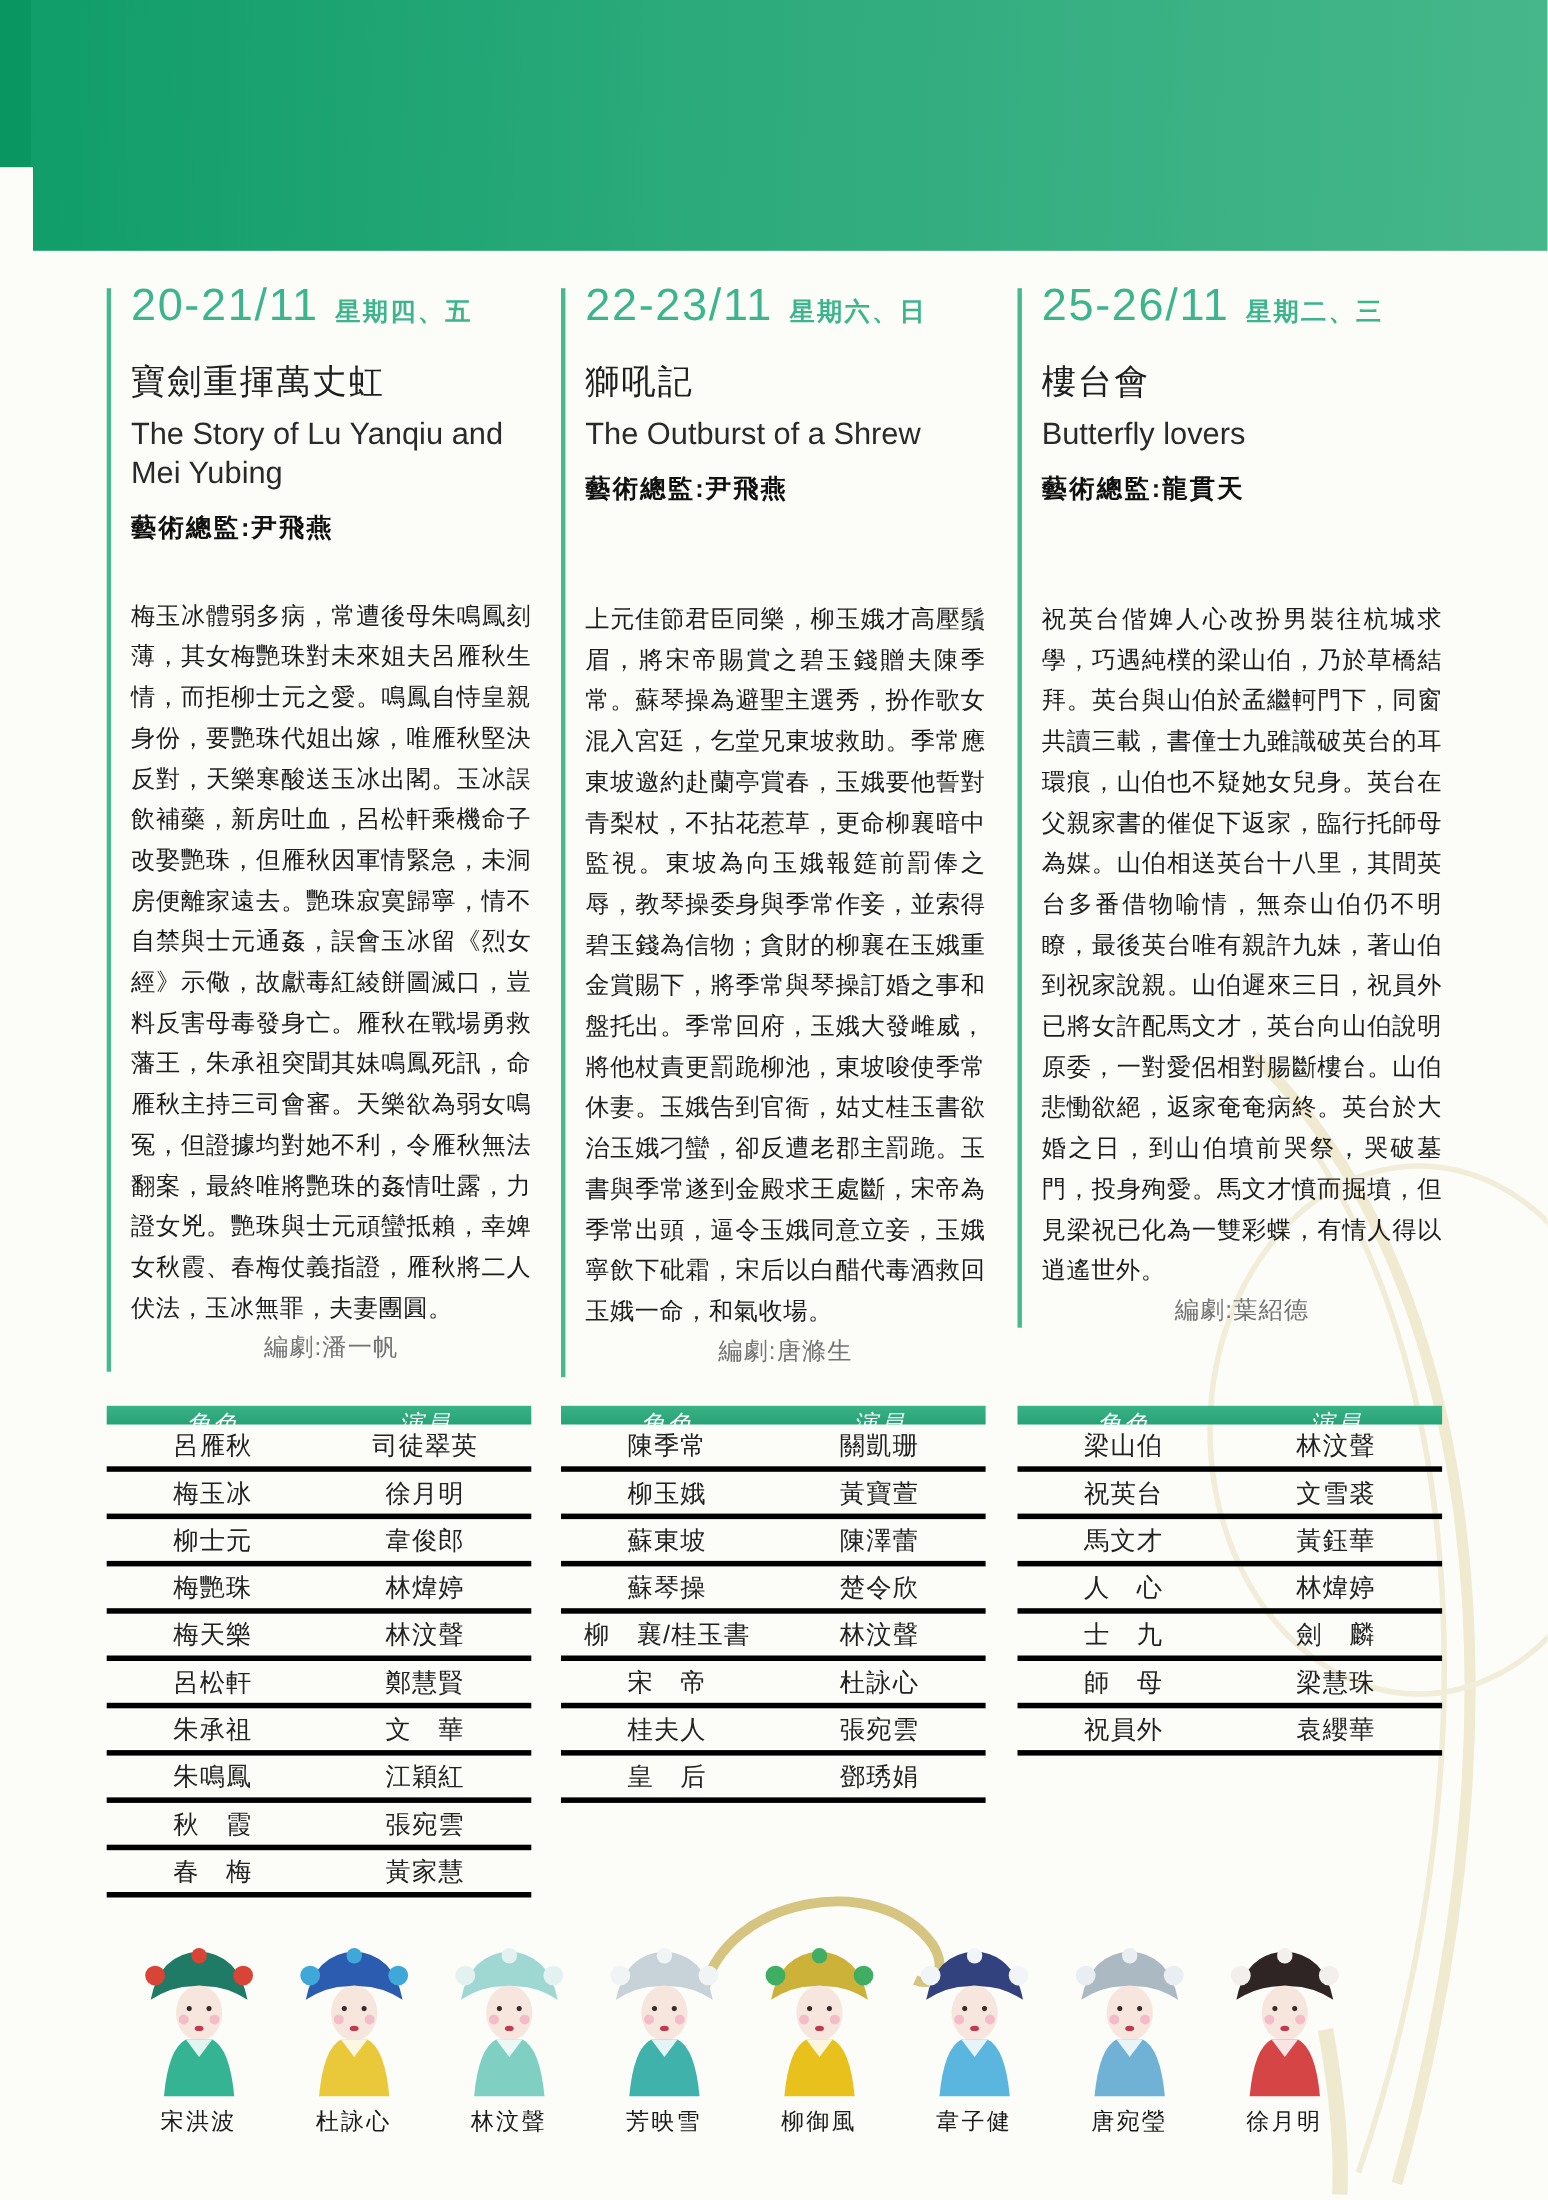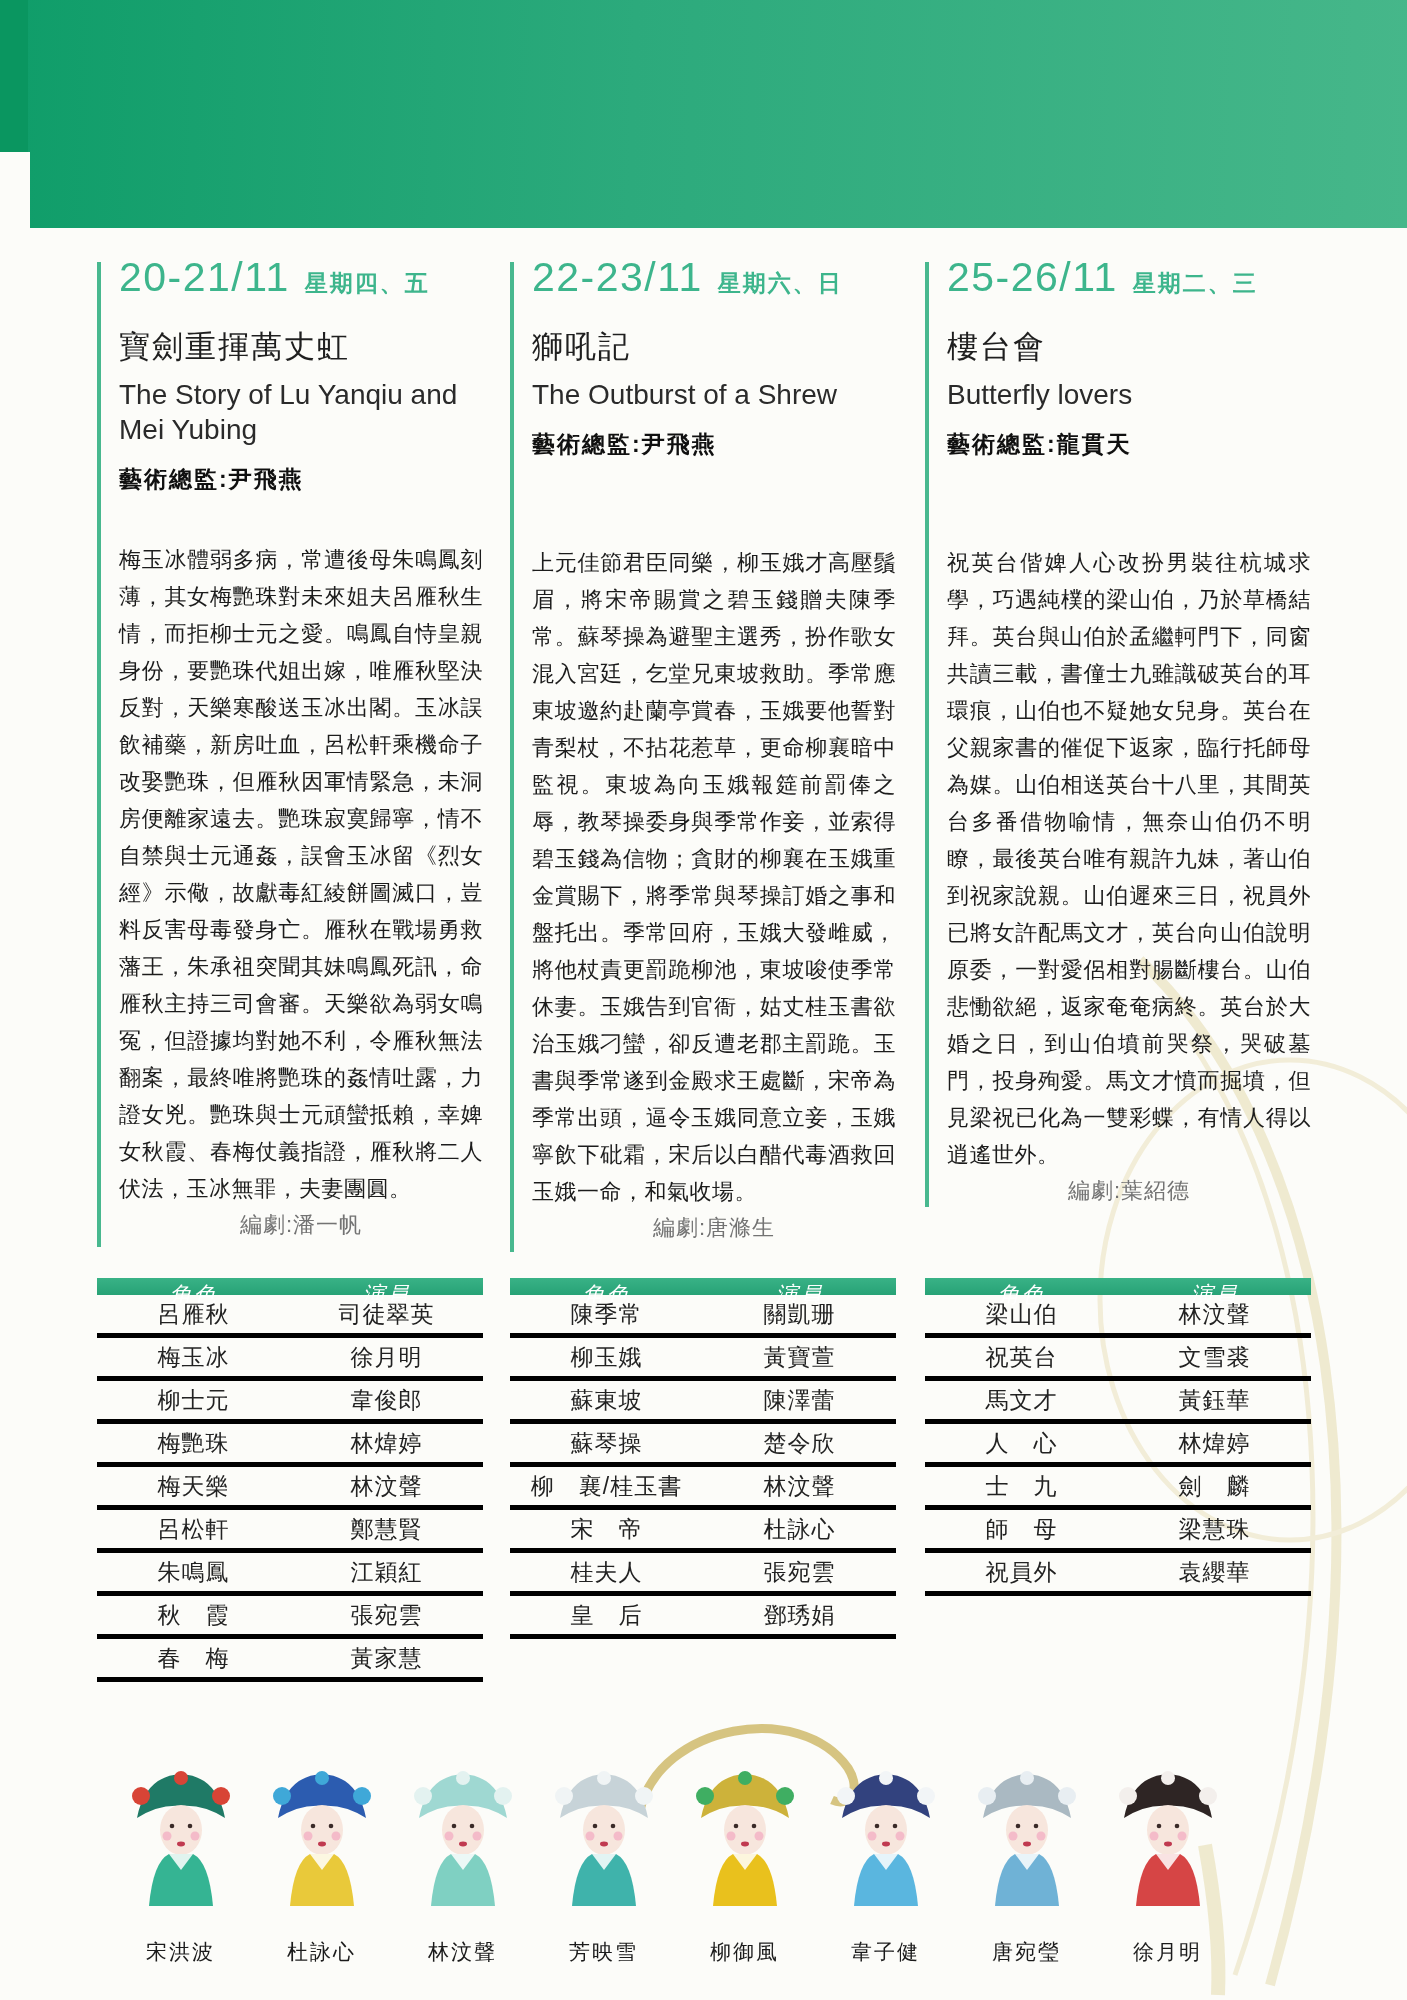--- a/index.html
+++ b/index.html
@@ -42,21 +42,21 @@
   .cast-table.t2{left:925px;}
   .cast-head{height:17px;display:flex;color:#ffffff;font-size:22px;
     background:linear-gradient(180deg,#39b286 0%,#27a276 100%);font-style:italic;}
   .cast-head span{flex:1;text-align:center;line-height:33px;letter-spacing:2px;}
   .cast-row{height:38px;display:flex;border-bottom:5px solid #000000;font-size:23px;color:#222;}
   .cast-row span{flex:1;text-align:center;line-height:38px;letter-spacing:1px;}
   
   .photos{position:absolute;top:1766px;left:110px;display:flex;}
   .performer{width:141px;display:flex;flex-direction:column;align-items:center;}
   .performer svg{width:124px;height:140px;display:block;}
-  .performer-name{font-size:21px;color:#1b1b1b;margin-top:32px;letter-spacing:2px;}
+  .performer-name{font-size:21px;color:#1b1b1b;margin-top:8px;letter-spacing:2px;}
 </style>
 </head>
 <body>
 
 <div class="banner"></div>
 <div class="banner-corner"></div>
 <div class="banner-notch"></div>
 
 <svg class="deco" width="1407" height="2000">
   <path d="M1140 960 C1330 1140 1400 1520 1270 1985" stroke="#ebe5c6" stroke-width="10" fill="none" opacity="0.8"></path>
@@ -128,20 +128,24 @@
     </div>
   <div class="cast-row">
       <span>梅天樂</span>
       <span>林汶聲</span>
     </div>
   <div class="cast-row">
       <span>呂松軒</span>
       <span>鄭慧賢</span>
     </div>
   <div class="cast-row">
+      <span>朱承祖</span>
+      <span>文　華</span>
+    </div>
+  <div class="cast-row">
       <span>朱鳴鳳</span>
       <span>江穎紅</span>
     </div>
   <div class="cast-row">
       <span>秋　霞</span>
       <span>張宛雲</span>
     </div>
   <div class="cast-row">
       <span>春　梅</span>
       <span>黃家慧</span>

